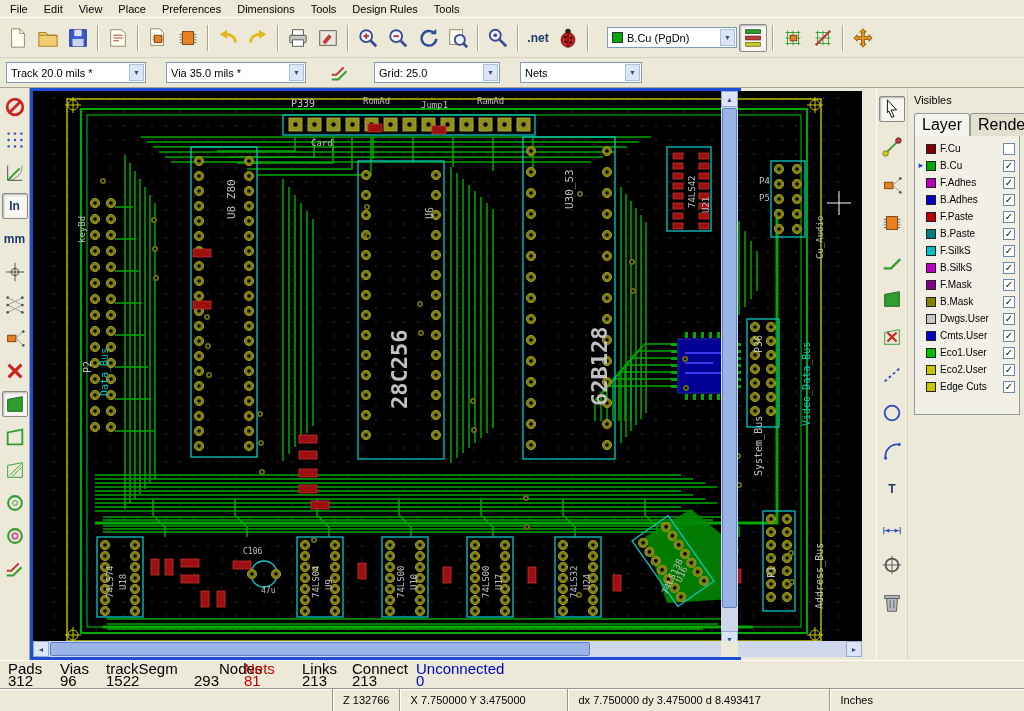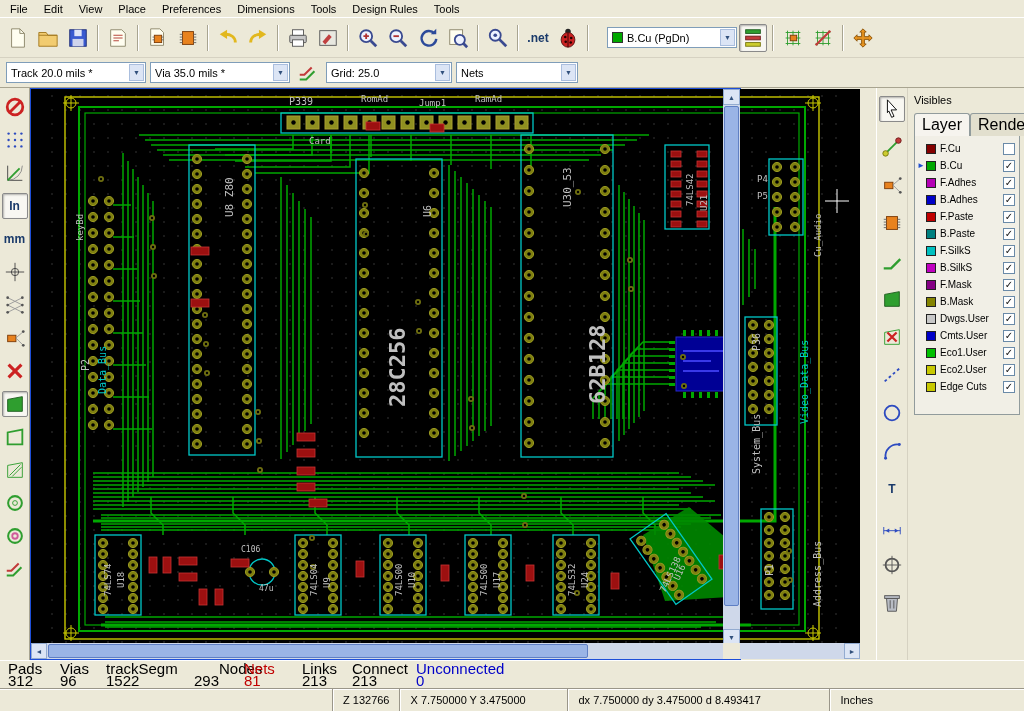--- a/index.html
+++ b/index.html
@@ -7,41 +7,41 @@
     font-family:"Liberation Sans",sans-serif;font-size:11px;color:#000}
   .app{position:relative;width:1024px;height:711px;background:#ece9d8}
 
   .menubar{position:absolute;left:0;top:0;width:1024px;height:18px;display:flex;align-items:center;
     padding-left:2px;background:#ece9d8;border-bottom:1px solid #fff}
   .menu-item{padding:2px 8px;cursor:default}
 
   .toolbar-top{position:absolute;left:0;top:18px;width:1024px;height:40px;display:flex;align-items:center;
     gap:2px;padding:0 4px;background:#ece9d8;border-bottom:1px solid #d6d2c2}
   .toolbar-opts{position:absolute;left:0;top:58px;width:1024px;height:30px;display:flex;align-items:center;
-    gap:4px;padding:0 6px;background:#ece9d8;border-bottom:1px solid #a8a490}
+    gap:20px;padding:0 6px;background:#ece9d8;border-bottom:1px solid #a8a490}
   .tbtn{width:28px;height:28px;flex:0 0 auto;display:flex;align-items:center;justify-content:center;
     border:1px solid transparent;border-radius:2px}
   .tbtn.pressed{border:1px solid #8a8a8a;background:#f8f7f2;box-shadow:inset 1px 1px 2px rgba(0,0,0,.28)}
   .tsep{width:2px;height:26px;margin:0 3px;border-left:1px solid #a8a490;border-right:1px solid #fff}
   .tico{width:22px;height:22px;display:block}
   .tico-text{font-weight:bold;font-size:12px;color:#1a3a6a}
   .combo{height:21px;background:#fff;border:1px solid #7f9db9;display:flex;align-items:center;
     position:relative;padding:0 18px 0 4px;flex:0 0 auto;font-size:11px;white-space:nowrap;overflow:hidden}
   .combo-swatch{width:11px;height:11px;margin-right:4px;border:1px solid #333;flex:0 0 auto}
   .combo-value{white-space:nowrap}
   .combo-arrow{position:absolute;right:1px;top:1px;bottom:1px;width:15px;background:#dce5f5;
     border:1px solid #aabede;display:flex;align-items:center;justify-content:center;font-size:7px;color:#31507c}
 
   .left-toolbar{position:absolute;left:0;top:88px;width:30px;height:572px;display:flex;flex-direction:column;
     align-items:center;gap:7px;padding-top:6px;background:#ece9d8;border-right:1px solid #a8a490}
   .right-toolbar{position:absolute;left:876px;top:88px;width:32px;height:572px;display:flex;flex-direction:column;
     align-items:center;gap:12px;padding-top:8px;background:#ece9d8;border-left:1px solid #fff;border-right:1px solid #d6d2c2}
   .left-toolbar .tbtn,.right-toolbar .tbtn{width:26px;height:26px;flex:0 0 auto}
 
-  .canvas-wrap{position:absolute;left:30px;top:88px;width:711px;height:572px;background:#000;border:1px solid #1d4ed8}
+  .canvas-wrap{position:absolute;left:30px;top:88px;width:711px;height:572px;background:#000;border:3px solid #1d4ed8}
   #pcb{position:absolute;left:0;top:0;display:block}
 
   .vscroll{position:absolute;right:0;top:0;width:17px;height:556px;background:#cfd8ea}
   .hscroll{position:absolute;left:0;bottom:0;width:829px;height:16px;background:#cfd8ea}
   .scorner{position:absolute;right:0;bottom:0;width:17px;height:16px;background:#ece9d8}
   .sarrow{position:absolute;background:#dce5f5;border:1px solid #93abd0;color:#31507c;font-size:7px;
     display:flex;align-items:center;justify-content:center}
   .vscroll .sarrow{left:0;width:17px;height:16px}
   .vscroll .up{top:0}.vscroll .down{bottom:0}
   .hscroll .sarrow{top:0;width:16px;height:16px}

